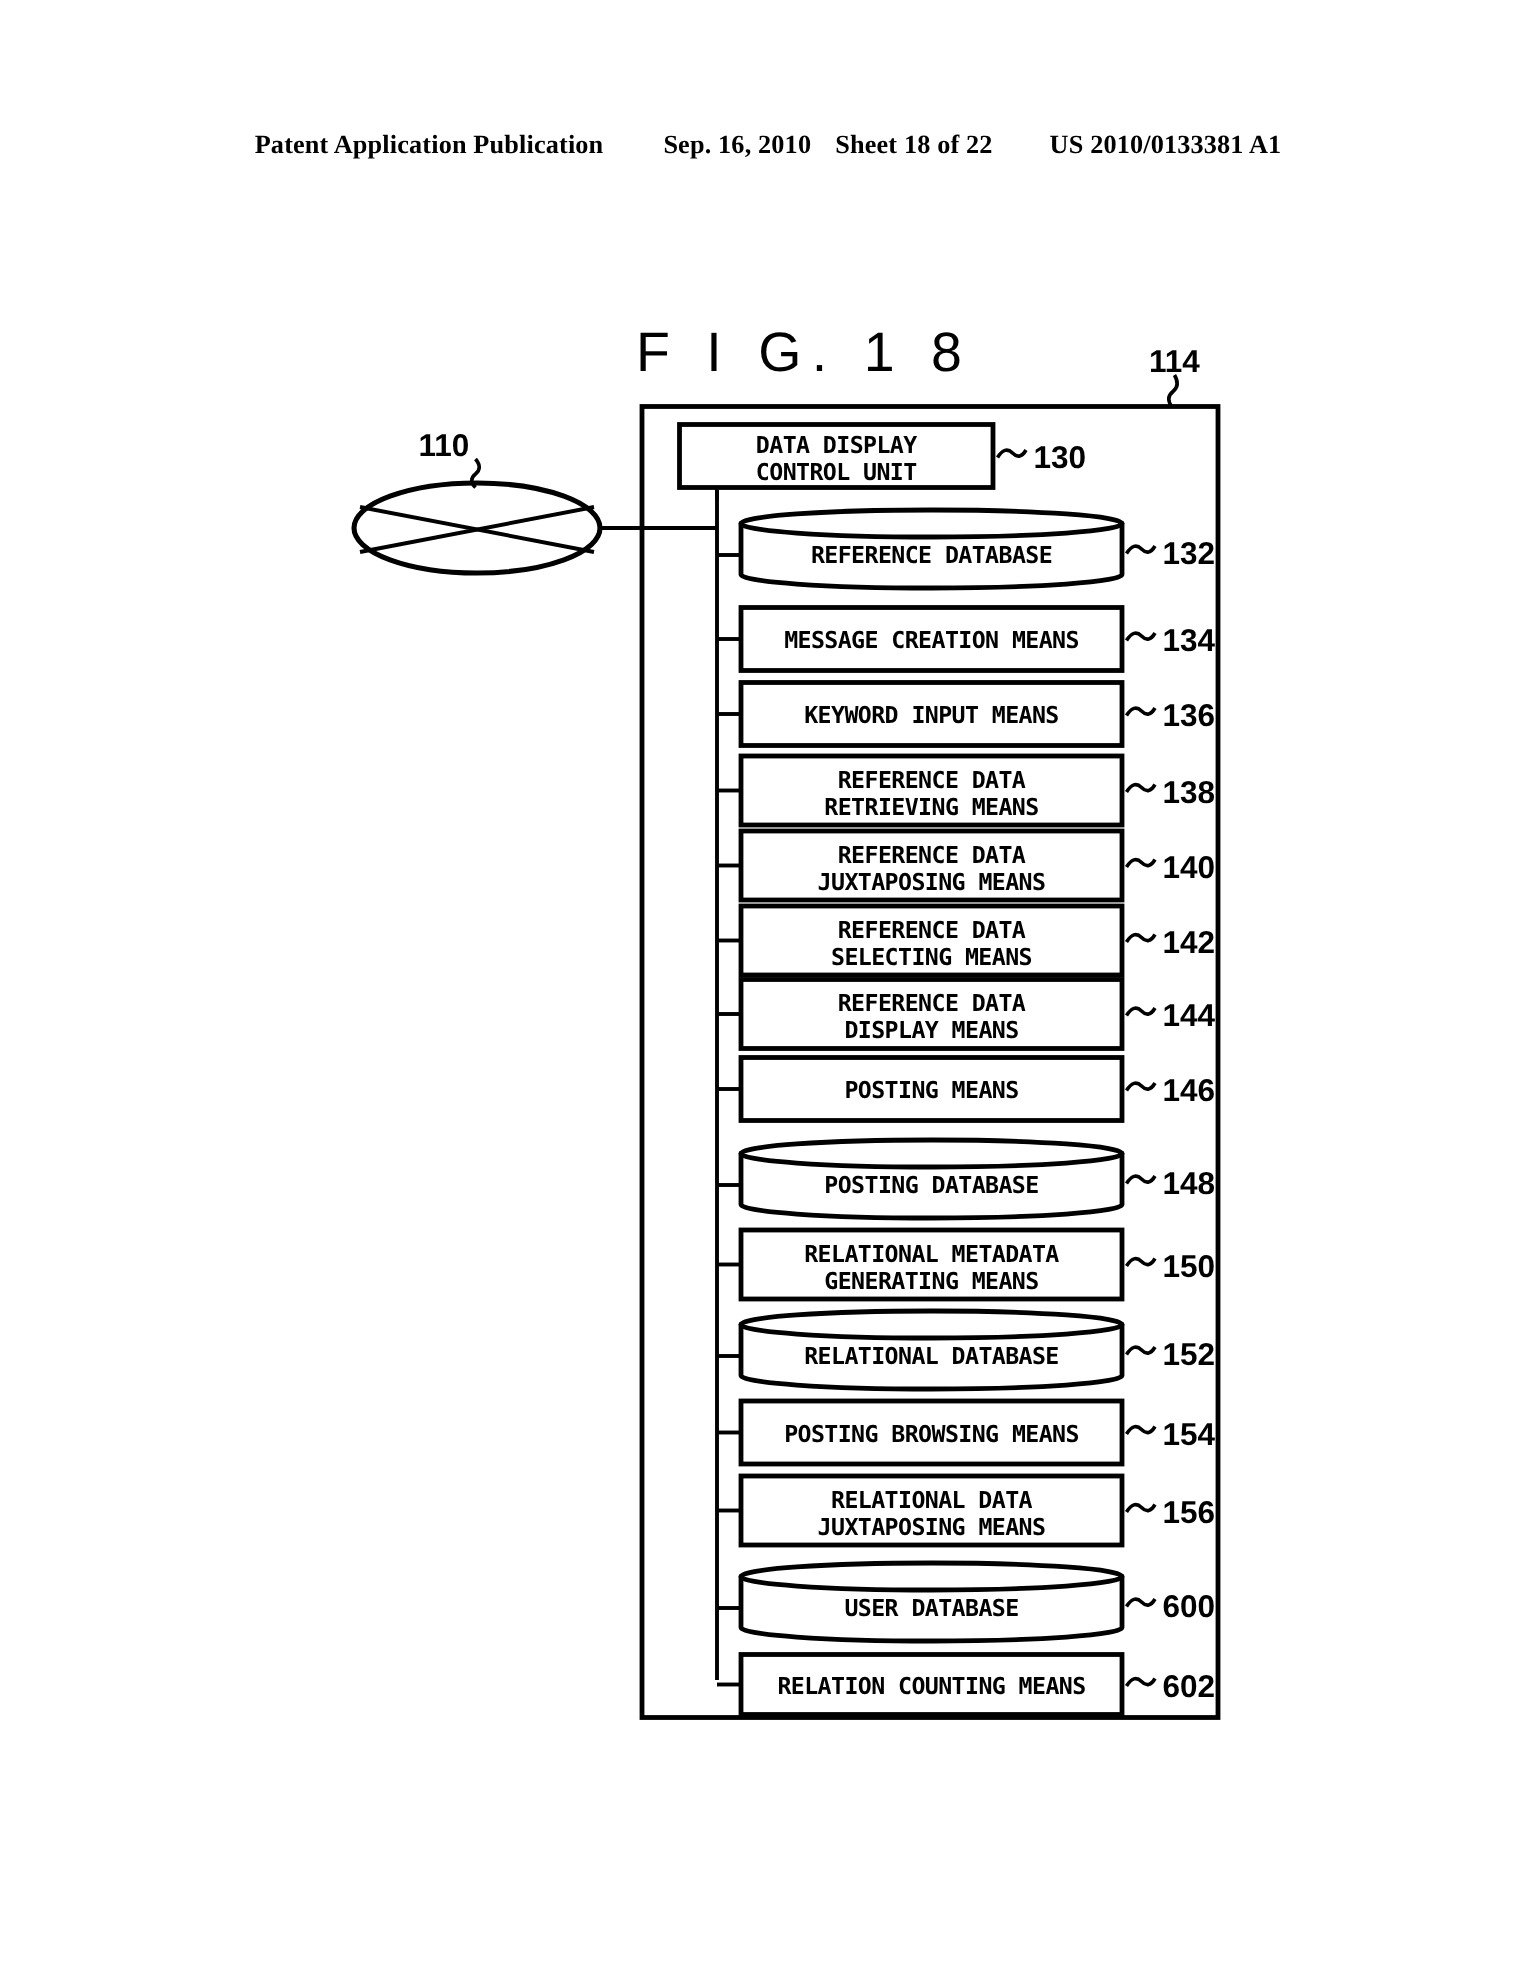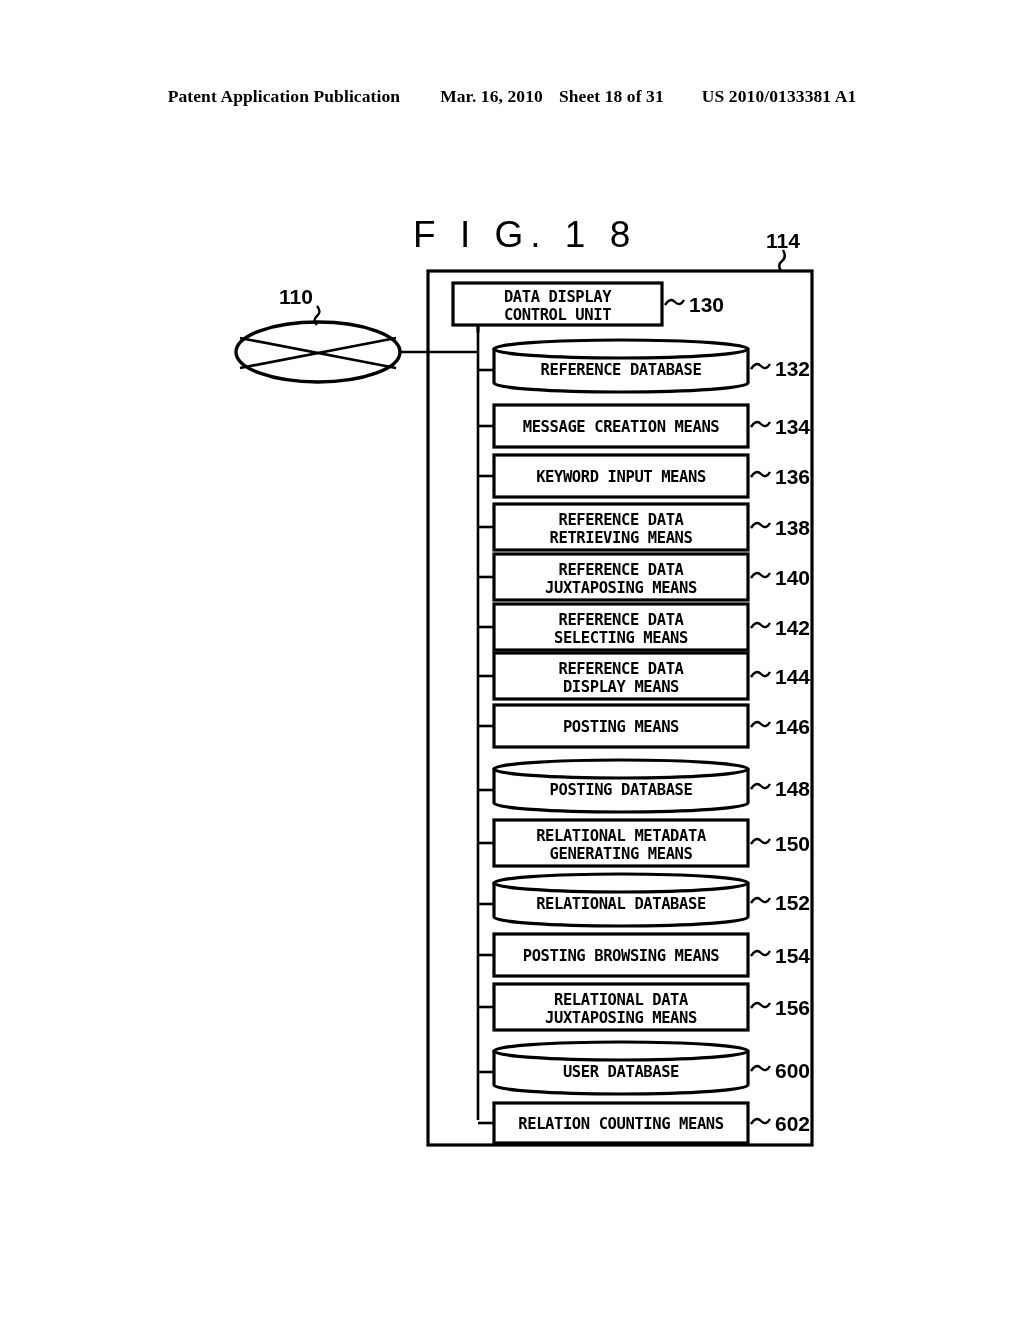--- a/index.html
+++ b/index.html
@@ -34,21 +34,21 @@
     letter-spacing: 0.1px;
   }
   #page-header .hdr-seg { display: inline-block; }
   .gap-lg { width: 40px; }
   .gap-md { width: 16px; }
   .gap-xl { width: 38px; }
 
   
   #fig-title {
     position: absolute;
-    left: 413px;
+    left: 424px;
     top: 214px;
     font-size: 37px;
     font-weight: 400;
     letter-spacing: 7px;
     font-family: "Liberation Sans", sans-serif;
     white-space: nowrap;
   }
 
   
   #figure-canvas {
@@ -86,23 +86,23 @@
     font-weight: bold;
     fill: #000;
   }
 </style>
 </head>
 <body>
 
 <div id="page-header">
   <span class="hdr-seg">Patent Application Publication</span>
   <span class="gap-lg"></span>
-  <span class="hdr-seg">Mar. 16, 2010</span>
+  <span class="hdr-seg">Sep. 16, 2010</span>
   <span class="gap-md"></span>
-  <span class="hdr-seg">Sheet 18 of 31</span>
+  <span class="hdr-seg">Sheet 18 of 22</span>
   <span class="gap-xl"></span>
   <span class="hdr-seg">US 2010/0133381 A1</span>
 </div>
 
 <div id="fig-title">F I G. 1 8</div>
 
 <svg id="figure-canvas" viewBox="0 0 1024 1320">
 
   <rect id="outer-frame" x="428" y="271" width="384" height="874" fill="none" stroke="#000" stroke-width="3.2"></rect>
 

